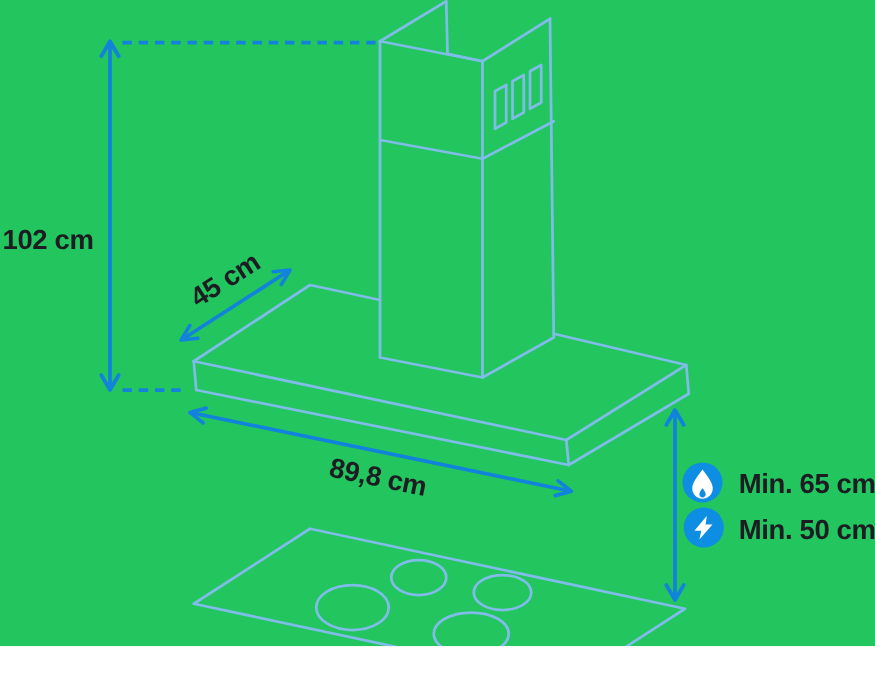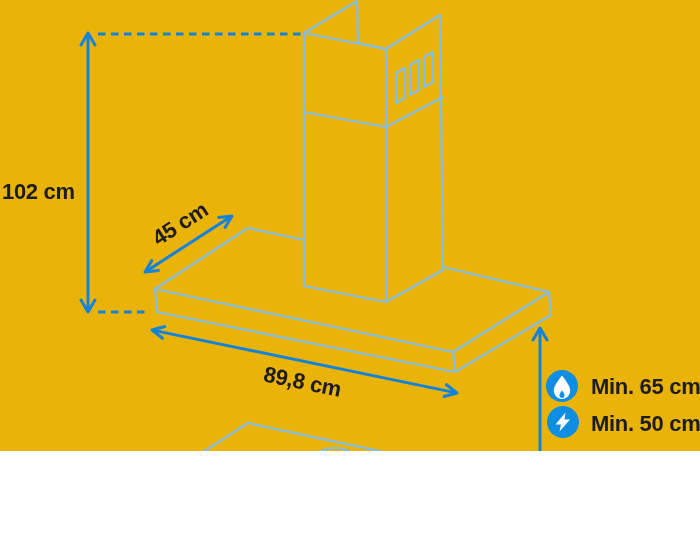--- a/index.html
+++ b/index.html
@@ -1,20 +1,20 @@
 <!DOCTYPE html>
 <html><head>
 <meta charset="utf-8">
 <style>
   html, body { margin: 0; padding: 0; background: #ffffff; }
   .stage {
     position: relative;
     width: 700px;
-    height: 451px;
-    background: #eab308;
+    height: 517px;
+    background: #22c55e;
     font-family: "Liberation Sans", "DejaVu Sans", sans-serif;
     overflow: hidden;
   }
   svg { display: block; }
   .sketch {
     stroke: #7fbce8;
     stroke-width: 2.2;
     fill: none;
     stroke-linejoin: round;
     stroke-linecap: round;

